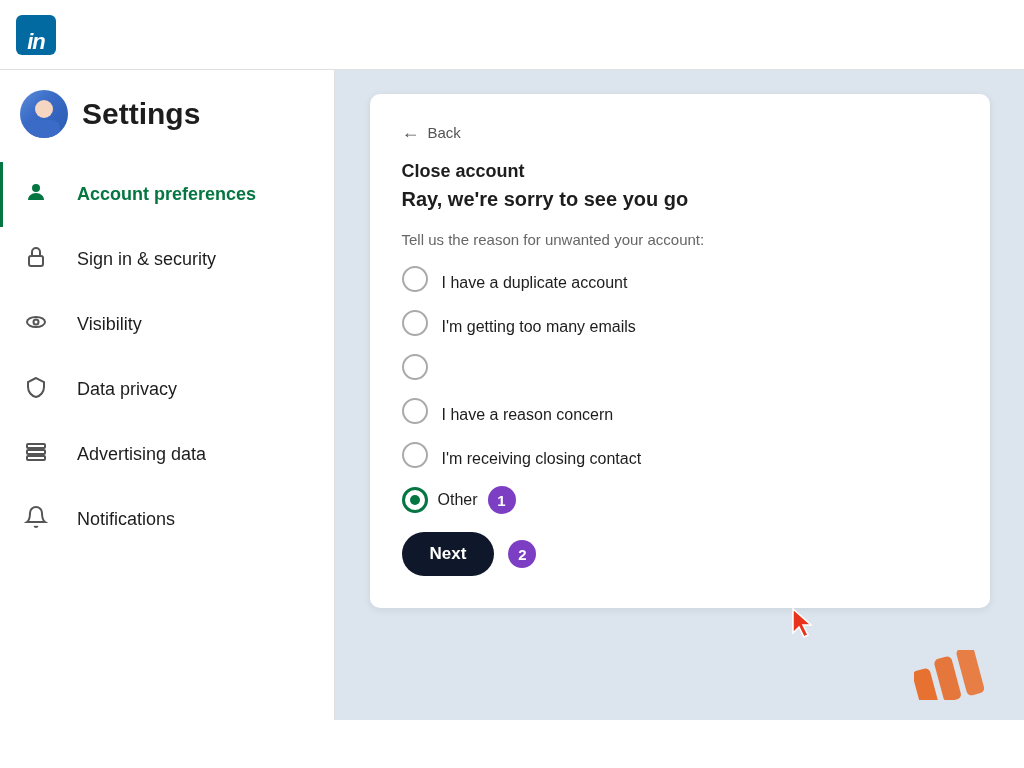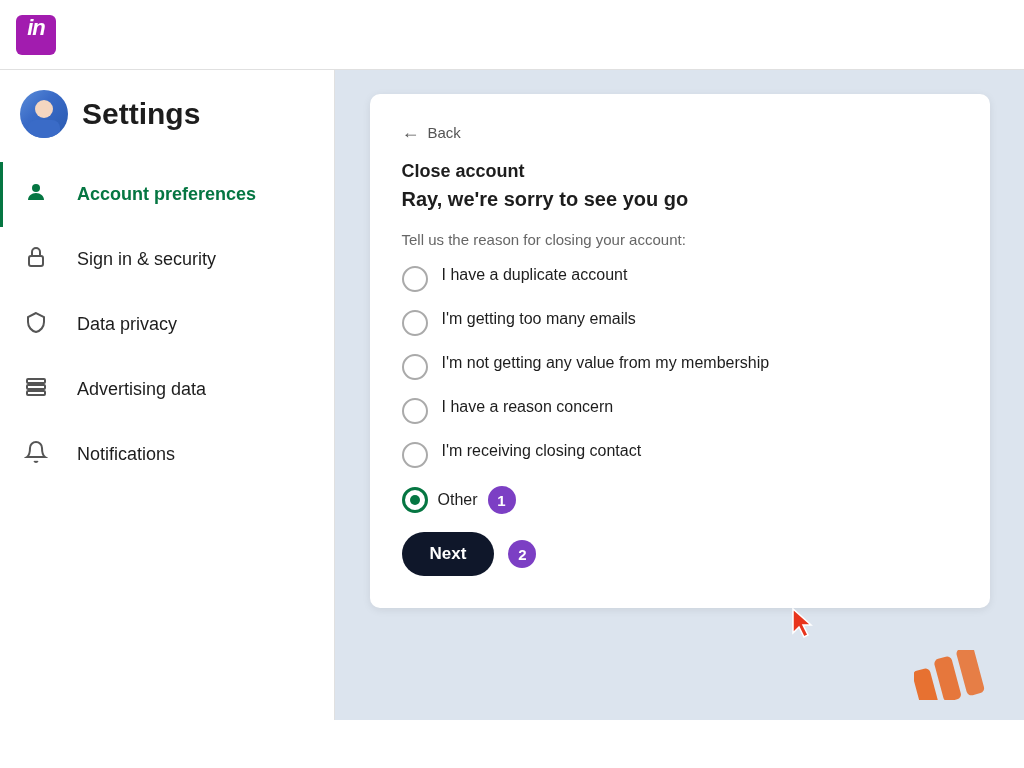--- a/index.html
+++ b/index.html
@@ -10,24 +10,24 @@
       height: 70px;
       background: #fff;
       border-bottom: 1px solid #e0e0e0;
       display: flex;
       align-items: center;
       padding: 0 16px;
     }
     .linkedin-logo {
       width: 40px;
       height: 40px;
-      background: #a21caf;
+      background: #0369a1;
       border-radius: 6px;
       display: flex;
-      align-items: flex-start;
+      align-items: flex-end;
       justify-content: center;
       color: #fff;
       font-weight: 900;
       font-size: 22px;
       font-style: italic;
       letter-spacing: -1px;
     }
 
     
     #main {
@@ -163,21 +163,21 @@
       margin-bottom: 20px;
     }
     .card-prompt {
       font-size: 15px;
       color: #666;
       margin-bottom: 18px;
     }
 
     .radio-option {
       display: flex;
-      align-items: flex-start;
+      align-items: flex-end;
       gap: 14px;
       margin-bottom: 18px;
       cursor: pointer;
     }
     .radio-circle {
       width: 26px;
       height: 26px;
       border-radius: 50%;
       border: 2px solid #aaa;
       background: #fff;
@@ -299,20 +299,29 @@
     <div class="nav-item">
       <span class="nav-icon">
         <svg width="24" height="24" viewBox="0 0 24 24" fill="none" stroke="#555" stroke-width="2">
             <rect x="5" y="11" width="14" height="10" rx="2"></rect>
             <path d="M8 11V7a4 4 0 0 1 8 0v4"></path>
           </svg>
       </span>
       <span class="nav-label">Sign in &amp; security</span>
     </div>
 
+    <div class="nav-item">
+      <span class="nav-icon">
+        <svg width="24" height="24" viewBox="0 0 24 24" fill="none" stroke="#555" stroke-width="2">
+            <ellipse cx="12" cy="12" rx="9" ry="5"></ellipse>
+            <circle cx="12" cy="12" r="2.5"></circle>
+          </svg>
+      </span>
+      <span class="nav-label">Visibility</span>
+    </div>
 
     <div class="nav-item">
       <span class="nav-icon">
         <svg width="24" height="24" viewBox="0 0 24 24" fill="none" stroke="#555" stroke-width="2">
             <path d="M12 3L4 7v5c0 5 3.5 9 8 10 4.5-1 8-5 8-10V7z"></path>
           </svg>
       </span>
       <span class="nav-label">Data privacy</span>
     </div>
 
@@ -341,35 +350,34 @@
   <div id="content">
     <div class="card">
 
       <div class="back-link">
         <span class="back-arrow">←</span>
         <span>Back</span>
       </div>
 
       <div class="card-title">Close account</div>
       <div class="card-subtitle">Ray, we're sorry to see you go</div>
-      <div class="card-prompt">Tell us the reason for closing your account:</div>
+      <div class="card-prompt">Tell us the reason for unwanted your account:</div>
 
       <div class="radio-option">
         <div class="radio-circle"></div>
         <span class="radio-label">I have a duplicate account</span>
       </div>
 
       <div class="radio-option">
         <div class="radio-circle"></div>
         <span class="radio-label">I'm getting too many emails</span>
       </div>
 
       <div class="radio-option">
         <div class="radio-circle"></div>
-        <span class="radio-label">I'm not getting any value from my membership</span>
       </div>
 
       <div class="radio-option">
         <div class="radio-circle"></div>
         <span class="radio-label">I have a reason concern</span>
       </div>
 
       <div class="radio-option">
         <div class="radio-circle"></div>
         <span class="radio-label">I'm receiving closing contact</span>

